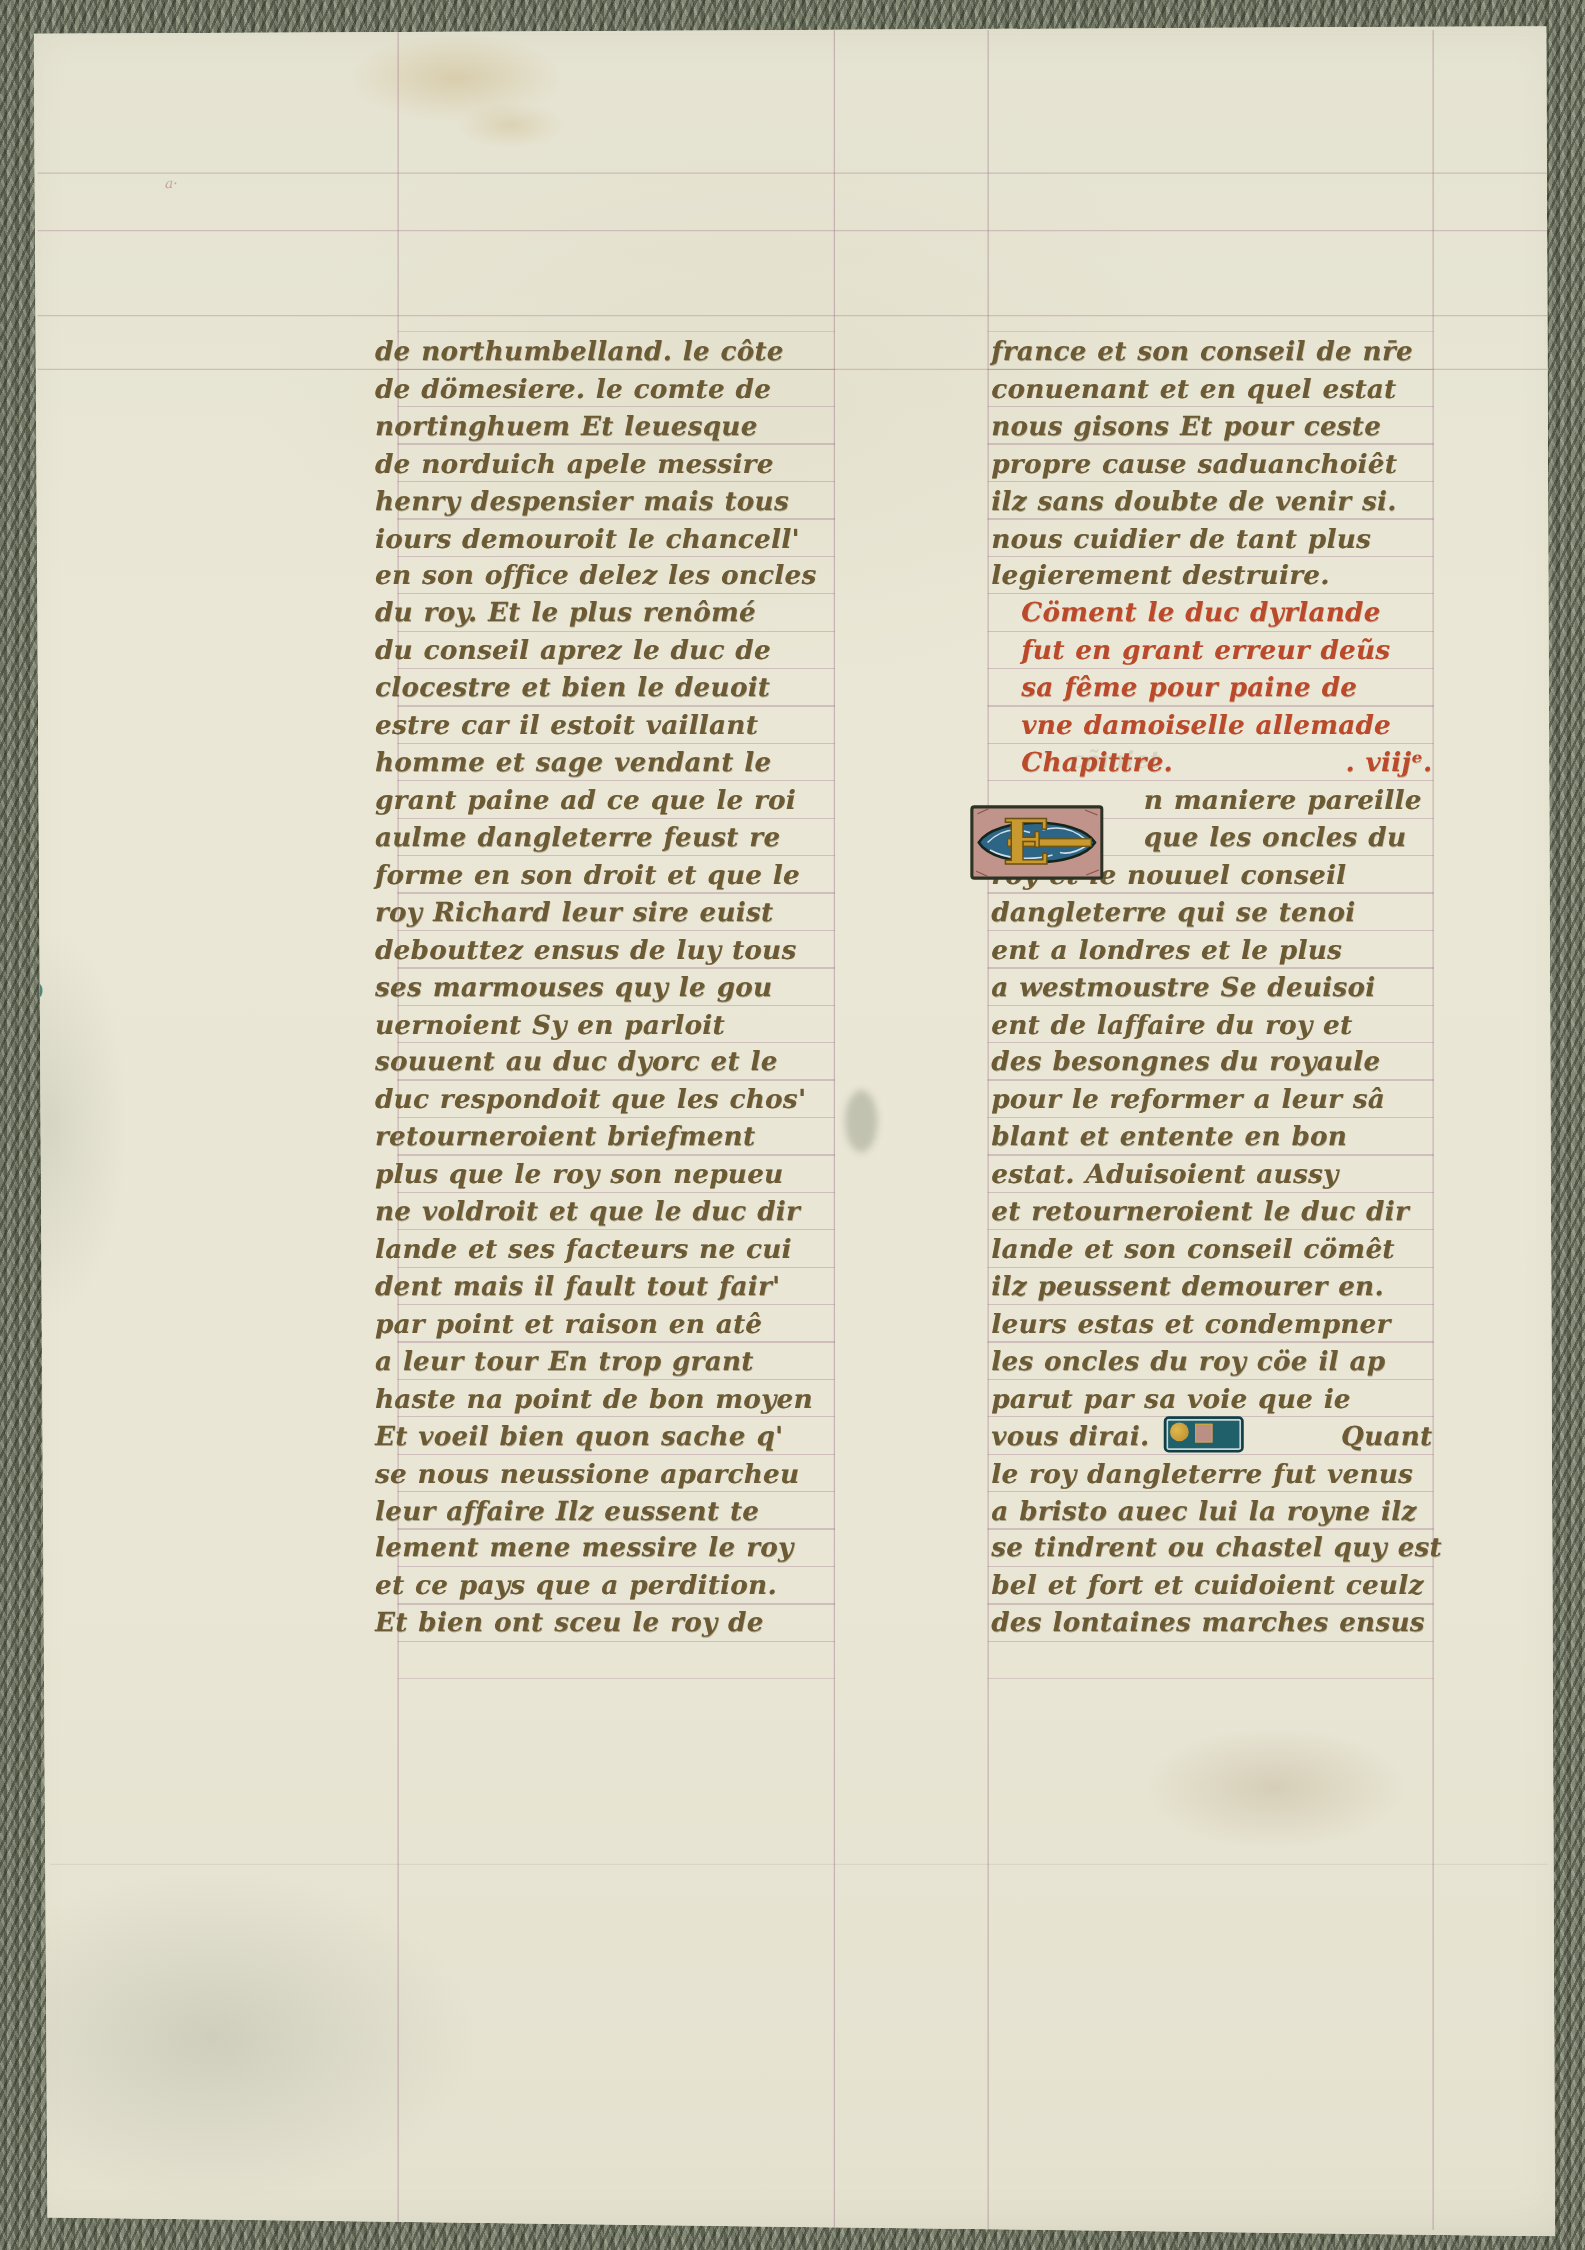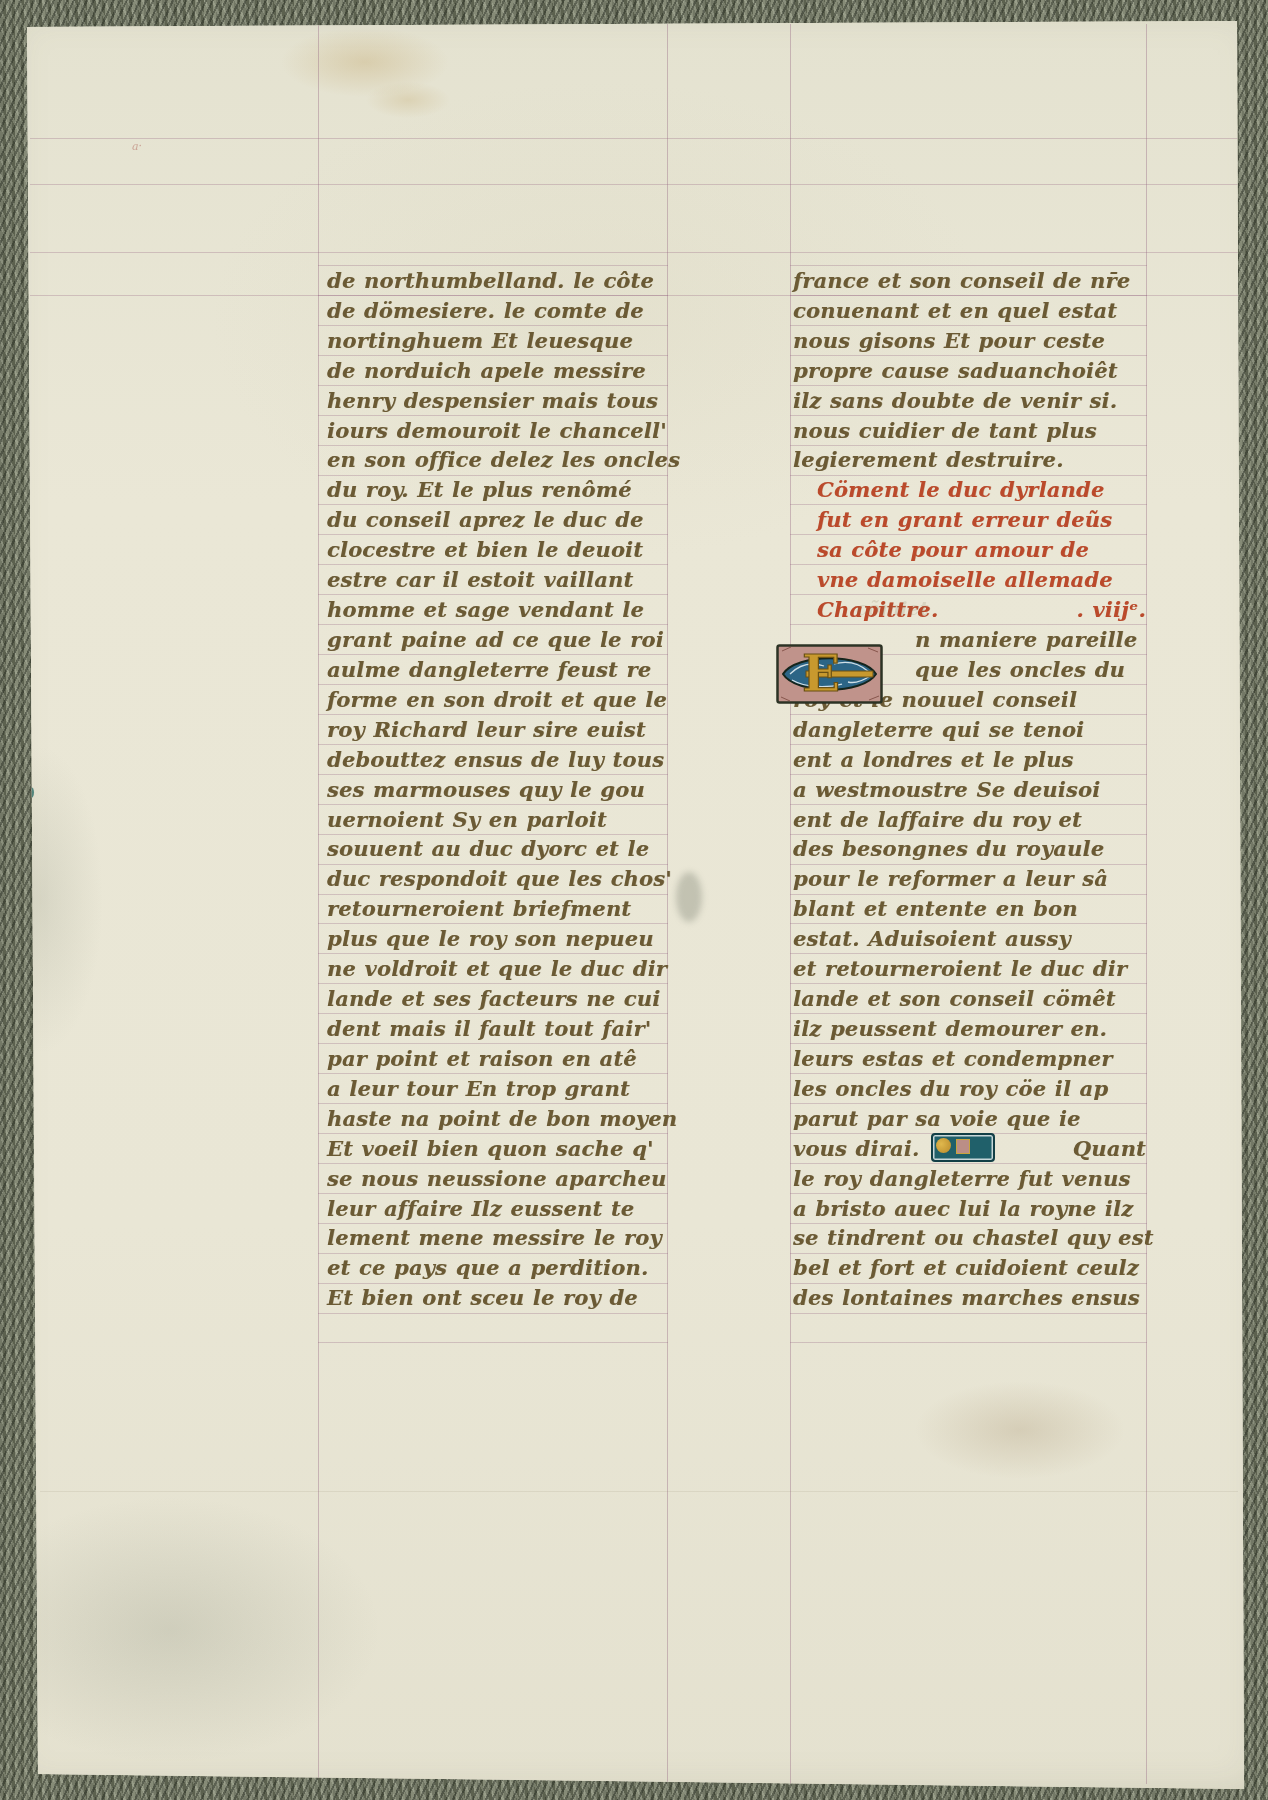--- a/index.html
+++ b/index.html
@@ -73,21 +73,21 @@
 
   <div class="hrule" style="top:138px"></div>
   <div class="hrule" style="top:184px"></div>
   <div class="hrule" style="top:252px"></div>
   <div class="hrule" style="top:295px"></div>
   <div class="crease" style="top:1491px"></div>
 
   <div class="grid" style="left:318px;width:350px"></div>
   <div class="grid" style="left:790px;width:357px"></div>
 
-  <div class="col" id="col-left" style="left:327px;width:346px">
+  <div class="col" id="col-left" style="left:300px;width:346px">
       <div class="ms-line t-ink">de northumbelland. le côte</div>
       <div class="ms-line t-ink">de dömesiere. le comte de</div>
       <div class="ms-line t-ink">nortinghuem Et leuesque</div>
       <div class="ms-line t-ink">de norduich apele messire</div>
       <div class="ms-line t-ink">henry despensier mais tous</div>
       <div class="ms-line t-ink">iours demouroit le chancell'</div>
       <div class="ms-line t-ink">en son office delez les oncles</div>
       <div class="ms-line t-ink">du roy. Et le plus renômé</div>
       <div class="ms-line t-ink">du conseil aprez le duc de</div>
       <div class="ms-line t-ink">clocestre et bien le deuoit</div>
@@ -120,21 +120,21 @@
   <div class="col" id="col-right" style="left:793px;width:353px">
       <div class="ms-line t-ink">france et son conseil de nr̄e</div>
       <div class="ms-line t-ink">conuenant et en quel estat</div>
       <div class="ms-line t-ink">nous gisons Et pour ceste</div>
       <div class="ms-line t-ink">propre cause saduanchoiêt</div>
       <div class="ms-line t-ink">ilz sans doubte de venir si.</div>
       <div class="ms-line t-ink">nous cuidier de tant plus</div>
       <div class="ms-line t-ink">legierement destruire.</div>
       <div class="ms-line t-rubric">Cöment le duc dyrlande</div>
       <div class="ms-line t-rubric">fut en grant erreur deũs</div>
-      <div class="ms-line t-rubric">sa côte pour amour de</div>
+      <div class="ms-line t-rubric">sa fême pour paine de</div>
       <div class="ms-line t-rubric">vne damoiselle allemade</div>
       <div class="ms-line t-chapter">
         <span>Chapittre.</span>
         <span>. viijᵉ.</span>
       </div>
       <div class="ms-line t-initial">n maniere pareille</div>
       <div class="ms-line t-indent">que les oncles du</div>
       <div class="ms-line t-ink">roy et le nouuel conseil</div>
       <div class="ms-line t-ink">dangleterre qui se tenoi</div>
       <div class="ms-line t-ink">ent a londres et le plus</div>

